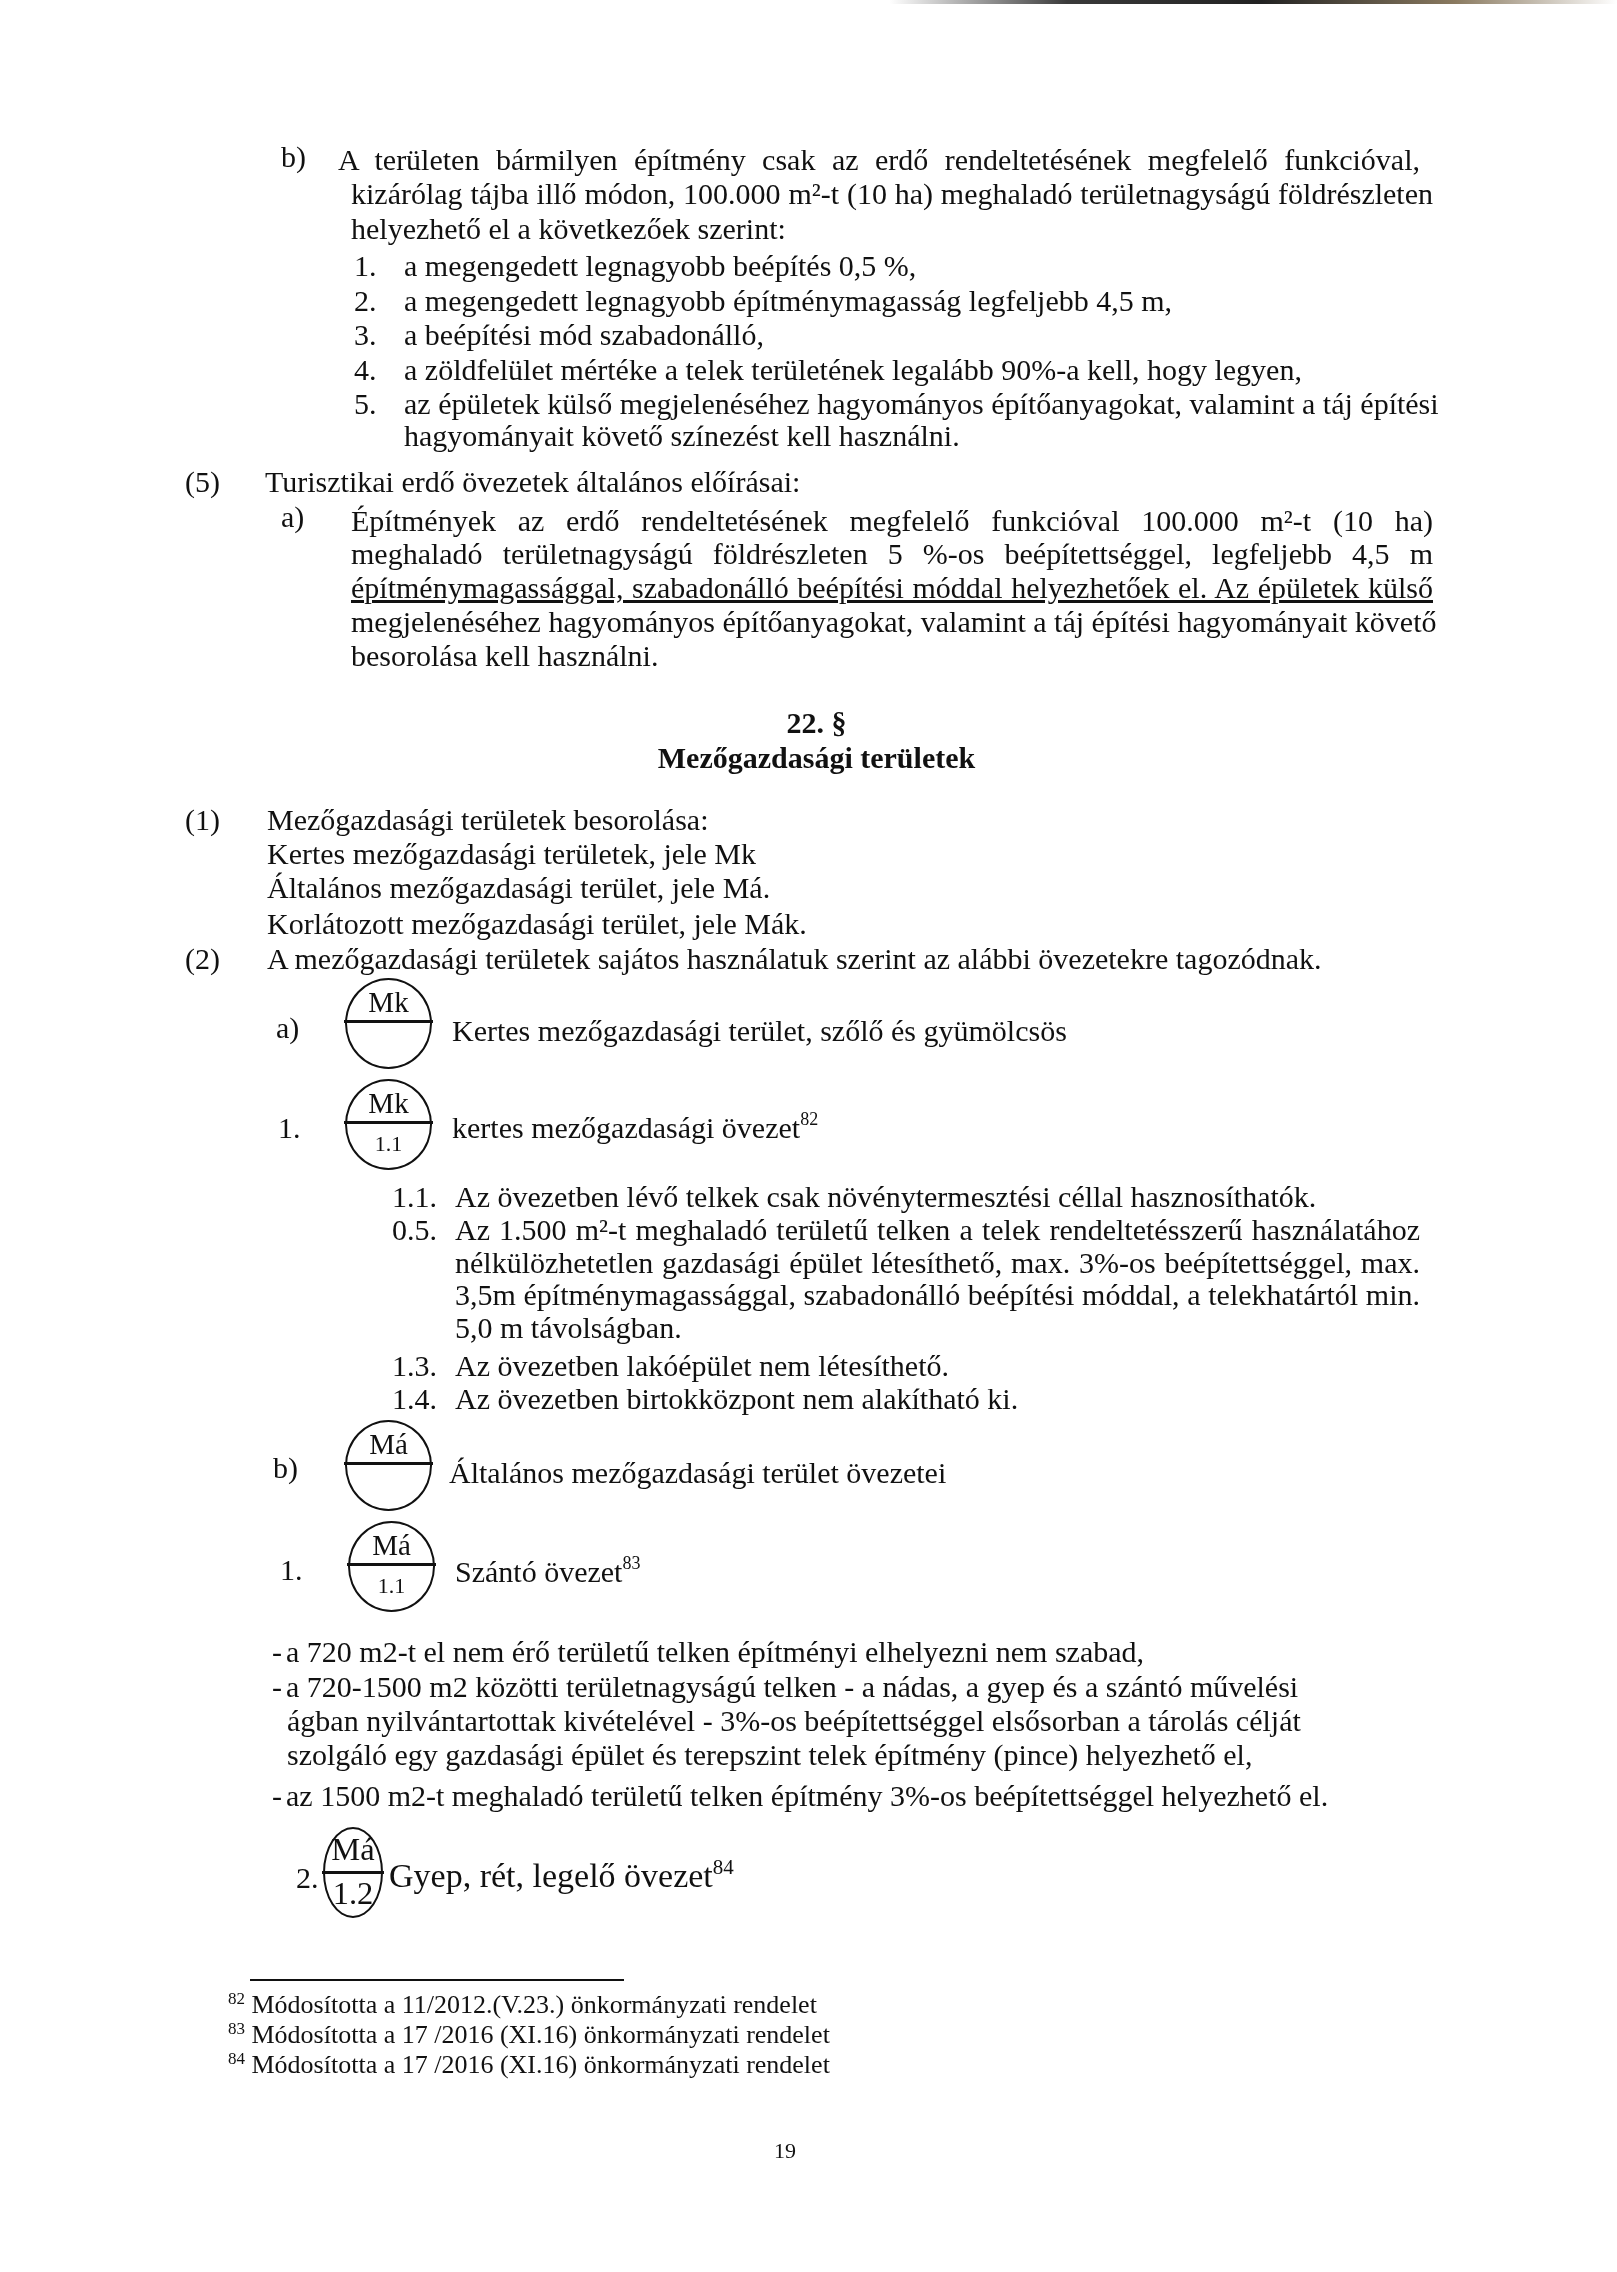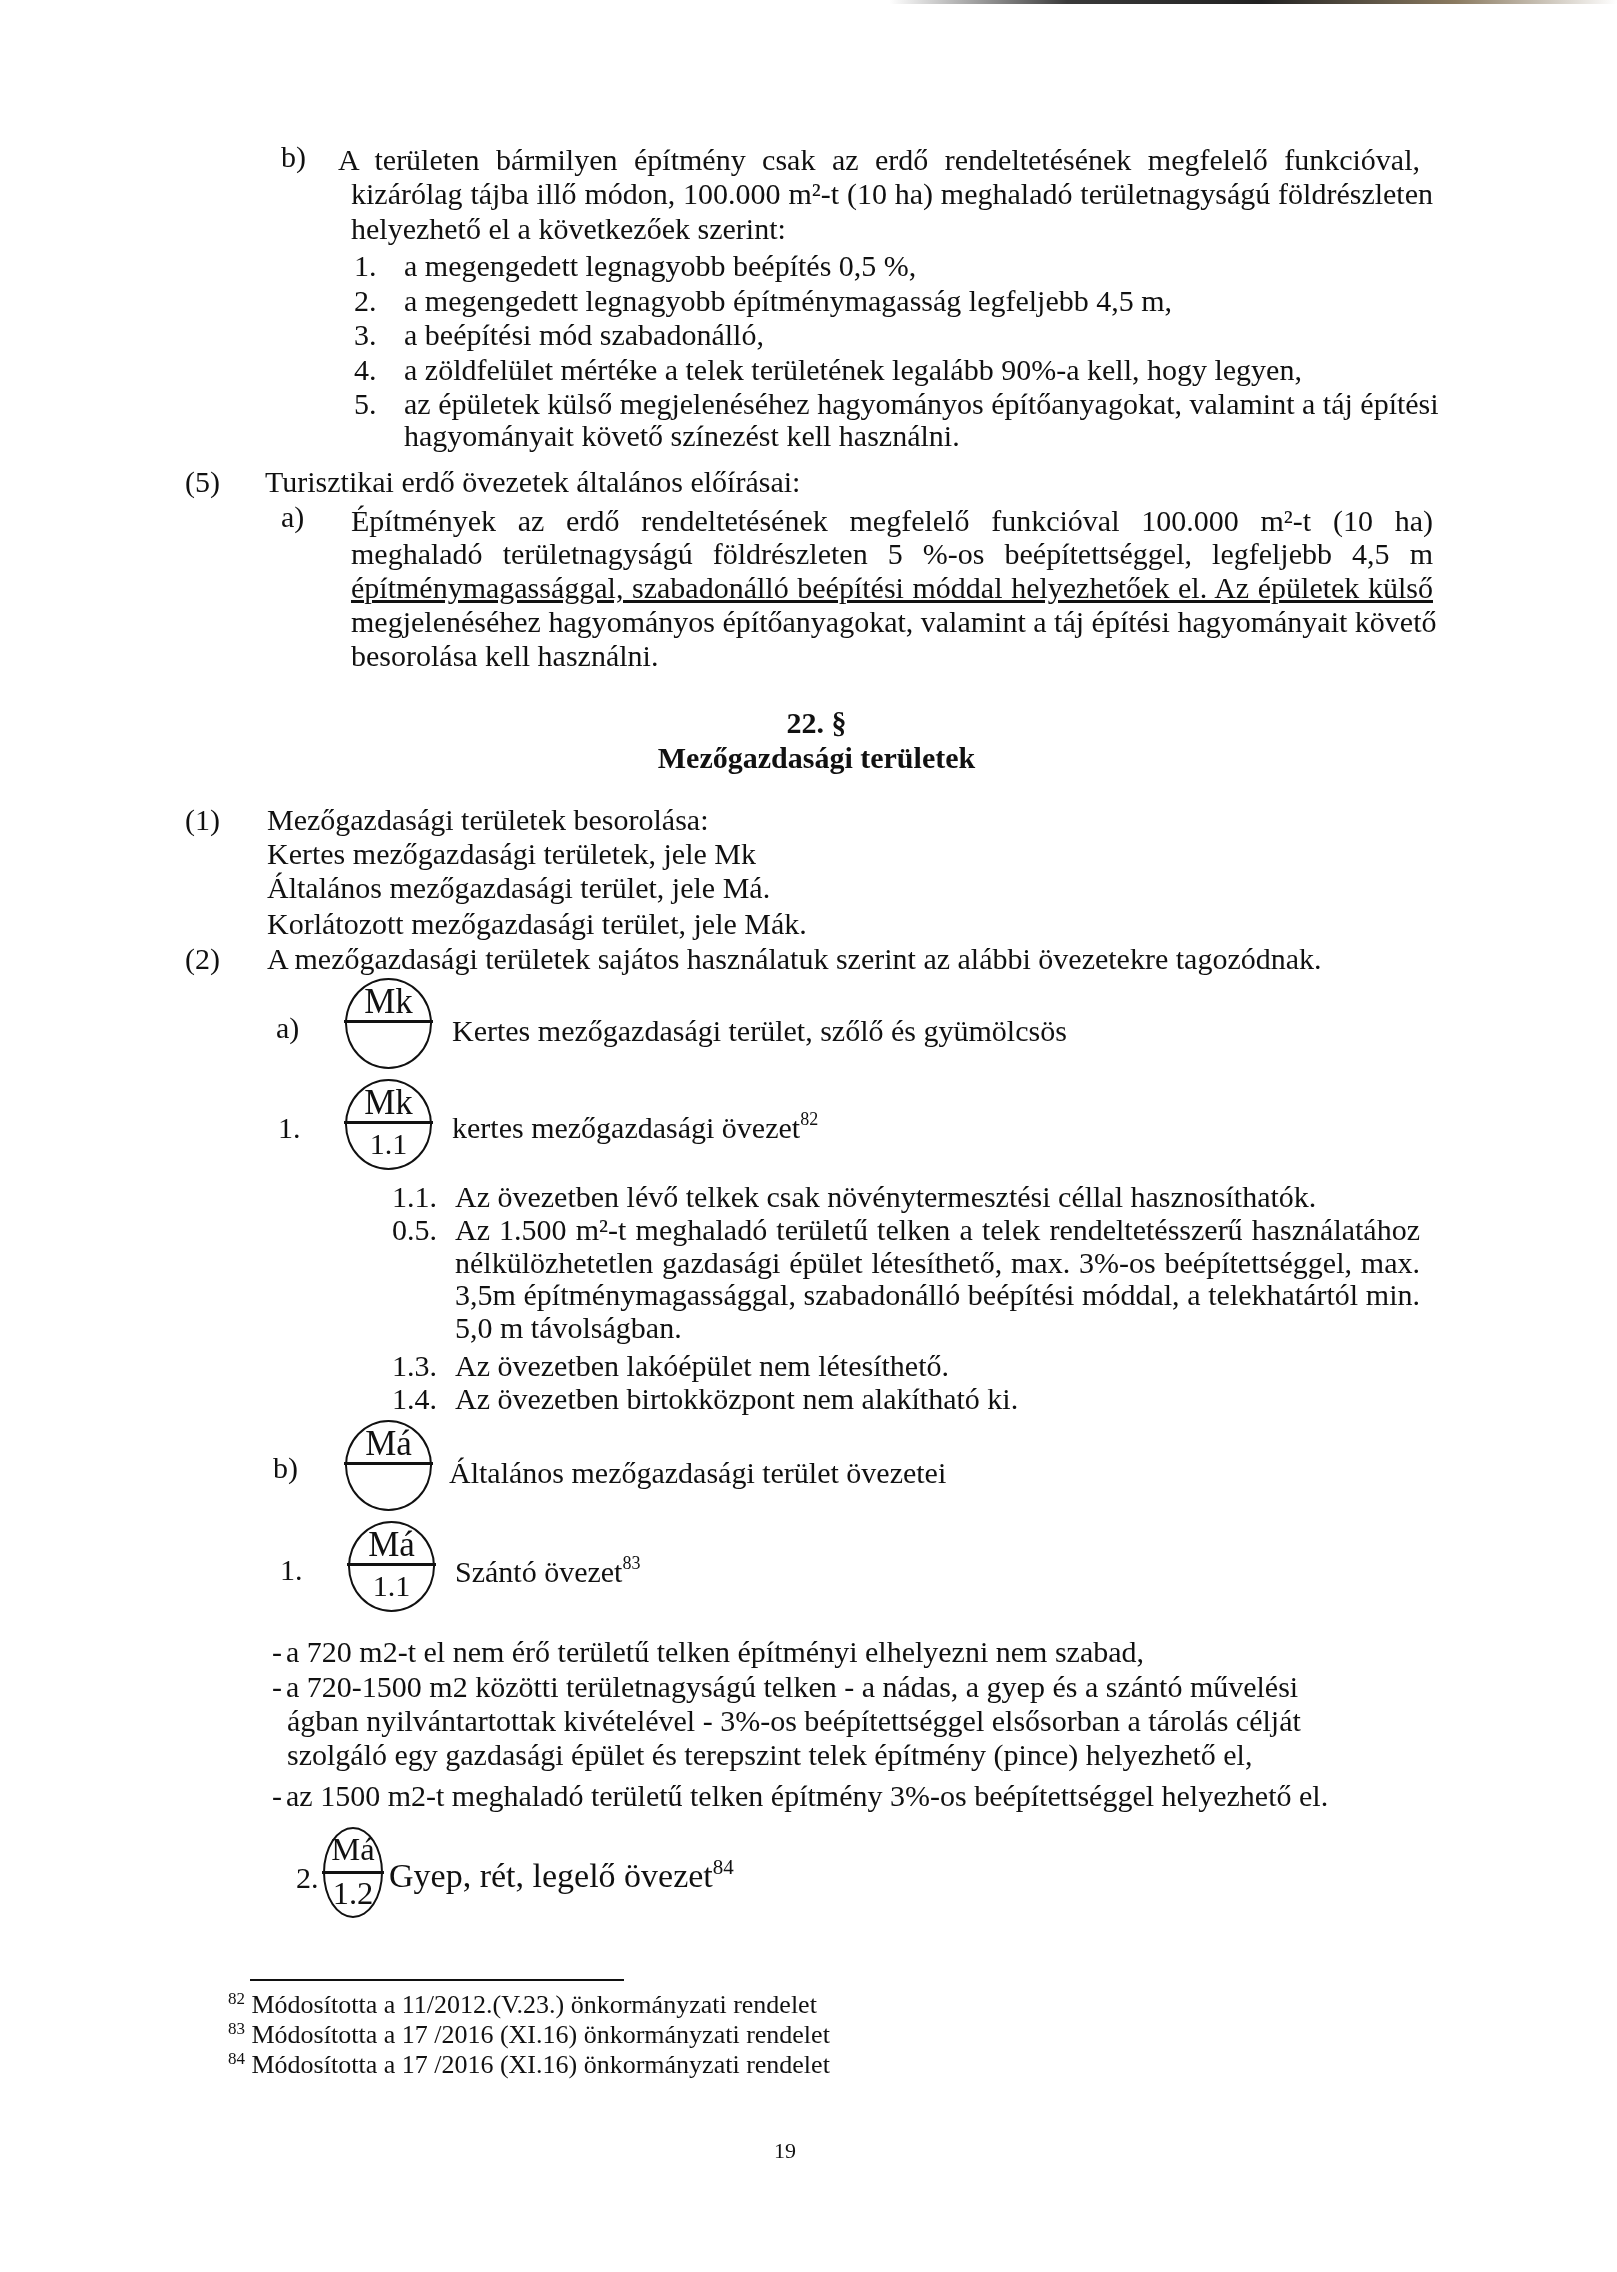--- a/index.html
+++ b/index.html
@@ -17,22 +17,22 @@
   .just { text-align: justify; text-align-last: justify; }
   .marker { position: absolute; white-space: nowrap; }
   .center { position: absolute; left: 8px; width: 1617px; text-align: center; white-space: nowrap; }
   .bold { font-weight: bold; }
   sup { font-size: 18px; line-height: 0; vertical-align: 13px; }
   .zone {
     position: absolute; width: 87px; height: 98px; border: 2.6px solid #111;
     border-radius: 50%; box-sizing: border-box;
   }
   .zone .bar { position: absolute; left: -2.6px; right: -2.6px; top: 44px; height: 3.3px; background: #111; }
-  .zone .top { position: absolute; left: 0; right: 0; top: 5.2px; text-align: center; font-size: 35px; line-height: 34px; }
-  .zone .bot { position: absolute; left: 0; right: 0; top: 51px; text-align: center; font-size: 30px; line-height: 34px; }
+  .zone .top { position: absolute; left: 0; right: 0; top: 5.2px; text-align: center; font-size: 29px; line-height: 34px; }
+  .zone .bot { position: absolute; left: 0; right: 0; top: 51px; text-align: center; font-size: 22px; line-height: 34px; }
   .fn-rule { position: absolute; left: 250px; top: 1979px; width: 374px; height: 2px; background: #111; }
   .fn { position: absolute; left: 228px; font-size: 26px; line-height: 30px; white-space: nowrap; }
   .fn sup { font-size: 17px; vertical-align: 9px; }
   .pagenum { position: absolute; left: 774px; top: 2131px; font-size: 22px; }
 </style>
 </head>
 <body>
 
 <div class="scan-edge"></div>
 

